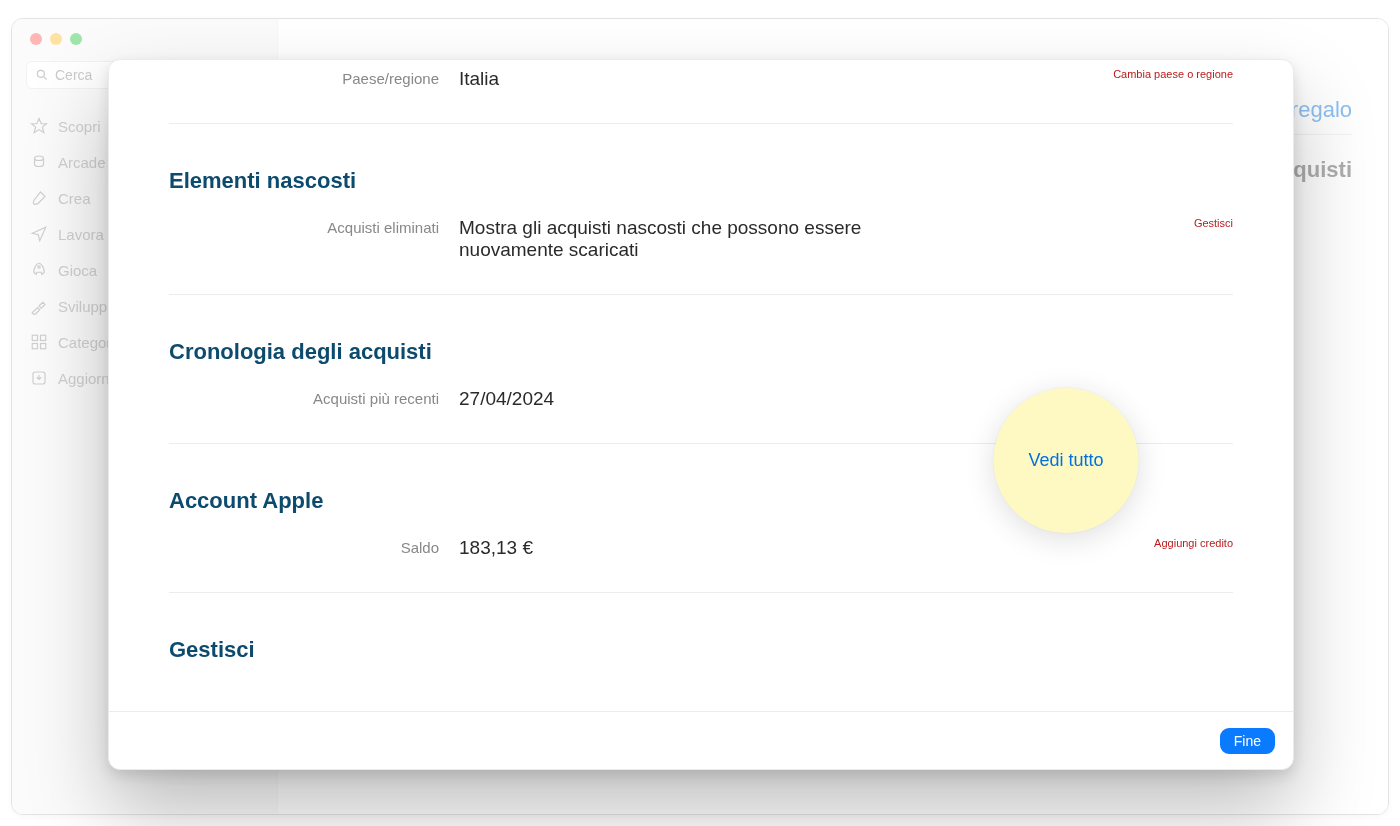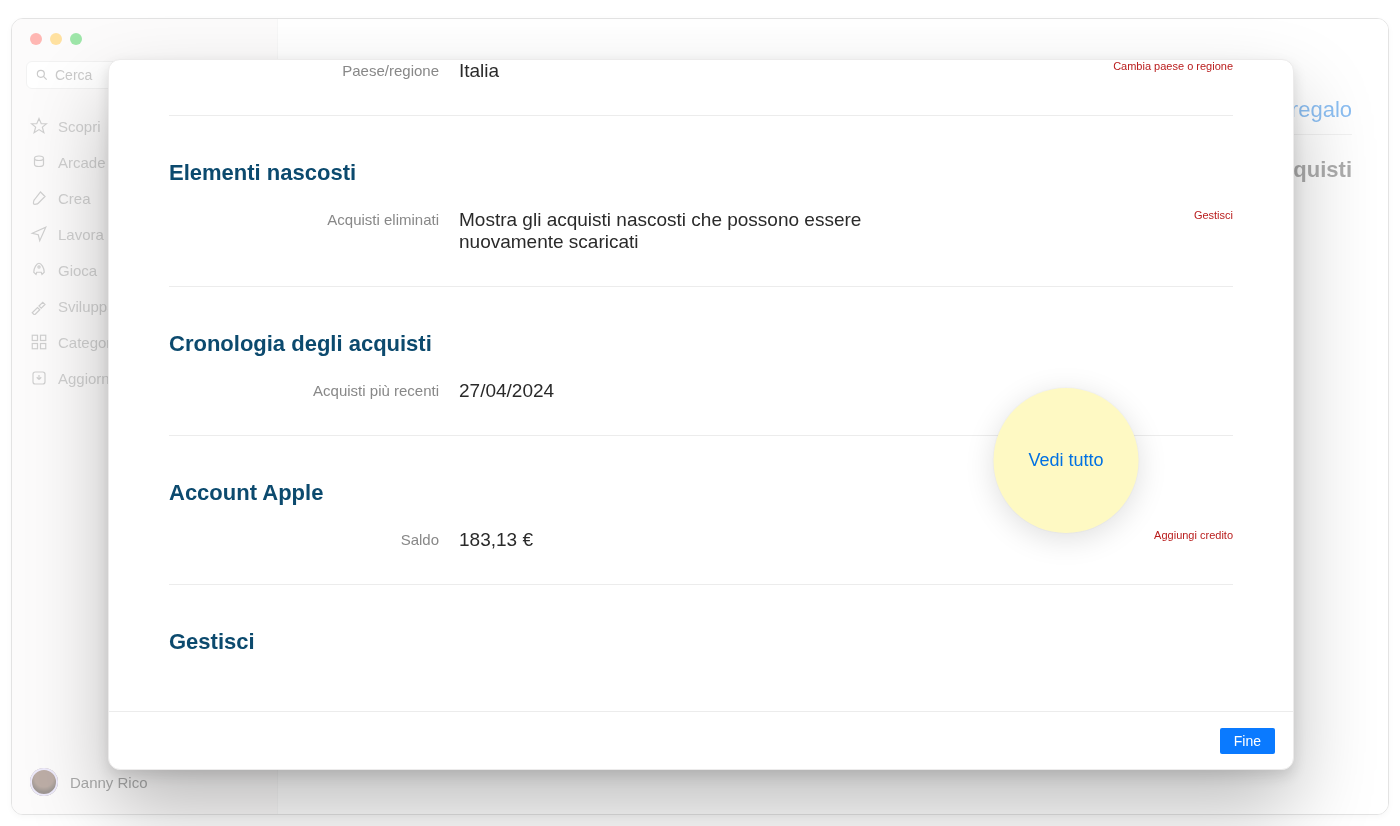--- a/index.html
+++ b/index.html
@@ -52,31 +52,31 @@
     background: #fff; border-radius: 12px; border: 1px solid #ecebeb;
     box-shadow: 0 40px 80px rgba(0,0,0,0.25), 0 6px 14px rgba(0,0,0,0.12);
     display: flex; flex-direction: column;
   }
   .modal-body { flex: 1; overflow: hidden; padding: 0 60px; }
   .modal-footer {
     flex: 0 0 58px; border-top: 1px solid #ececec; display: flex; justify-content: flex-end; align-items: center;
     padding-right: 18px;
   }
   .btn-done {
-    background: #0a7aff; color: #fff; border: none; border-radius: 2px;
+    background: #0a7aff; color: #fff; border: none; border-radius: 9px;
     font-size: 14px; padding: 5px 14px; cursor: pointer;
   }
 
   .row { display: flex; align-items: flex-start; padding: 5px 0; }
   .row .label { flex: 0 0 290px; text-align: right; color: #888; font-size: 15px; padding-right: 20px; line-height: 22px; }
   .row .value { flex: 1; color: #2a2a2a; font-size: 19px; line-height: 22px; max-width: 480px; }
   .row .action { flex: 0 0 auto; margin-left: auto; color: #b91c1c; font-size: 11px; cursor: pointer; }
 
   .section-title { font-size: 22px; color: #0c4a6e; font-weight: 600; margin: 44px 0 18px 0; }
-  .first-row-pad { padding-top: 0; }
+  .first-row-pad { padding-top: 8px; }
   hr.sep { border: none; border-top: 1px solid #ececec; margin: 28px 0 0 0; }
 
   
   .magnifier {
     position: absolute;
     left: 957px; top: 328px;
     width: 145px; height: 145px;
     transform: translate(-50%, 0);
     border-radius: 50%;
     background: #fef9c3;
@@ -158,24 +158,20 @@
       </div>
       <div class="nav-item">
         <svg viewBox="0 0 24 24">
             <rect x="4" y="4" width="16" height="16" rx="3"></rect>
             <path d="M12 8v6m0 0l-3-3m3 3l3-3"></path>
           </svg>
         <span>Aggiornamenti</span>
       </div>
     </nav>
 
-    <div class="sidebar-footer">
-      <div class="avatar"></div>
-      <span>Danny Rico</span>
-    </div>
   </aside>
 
   <div class="main">
     <a class="main-right-text-1">regalo</a>
     <div class="main-divider"></div>
     <div class="main-right-text-2">Acquisti</div>
   </div>
 
   <div class="backdrop"></div>
 </div>

